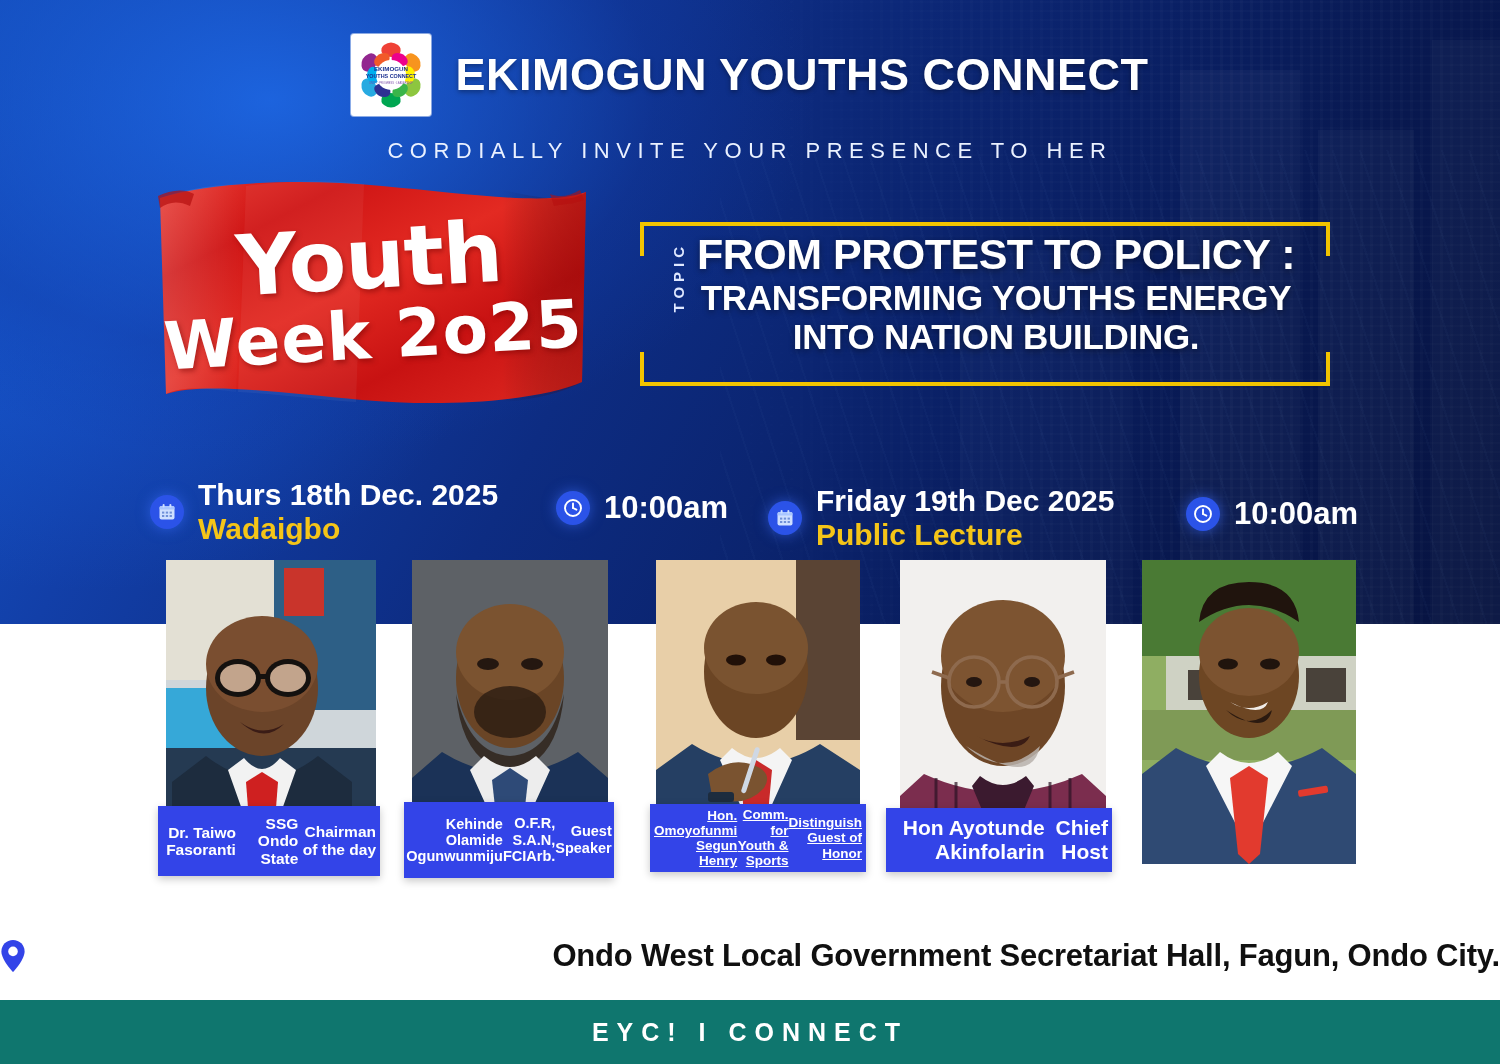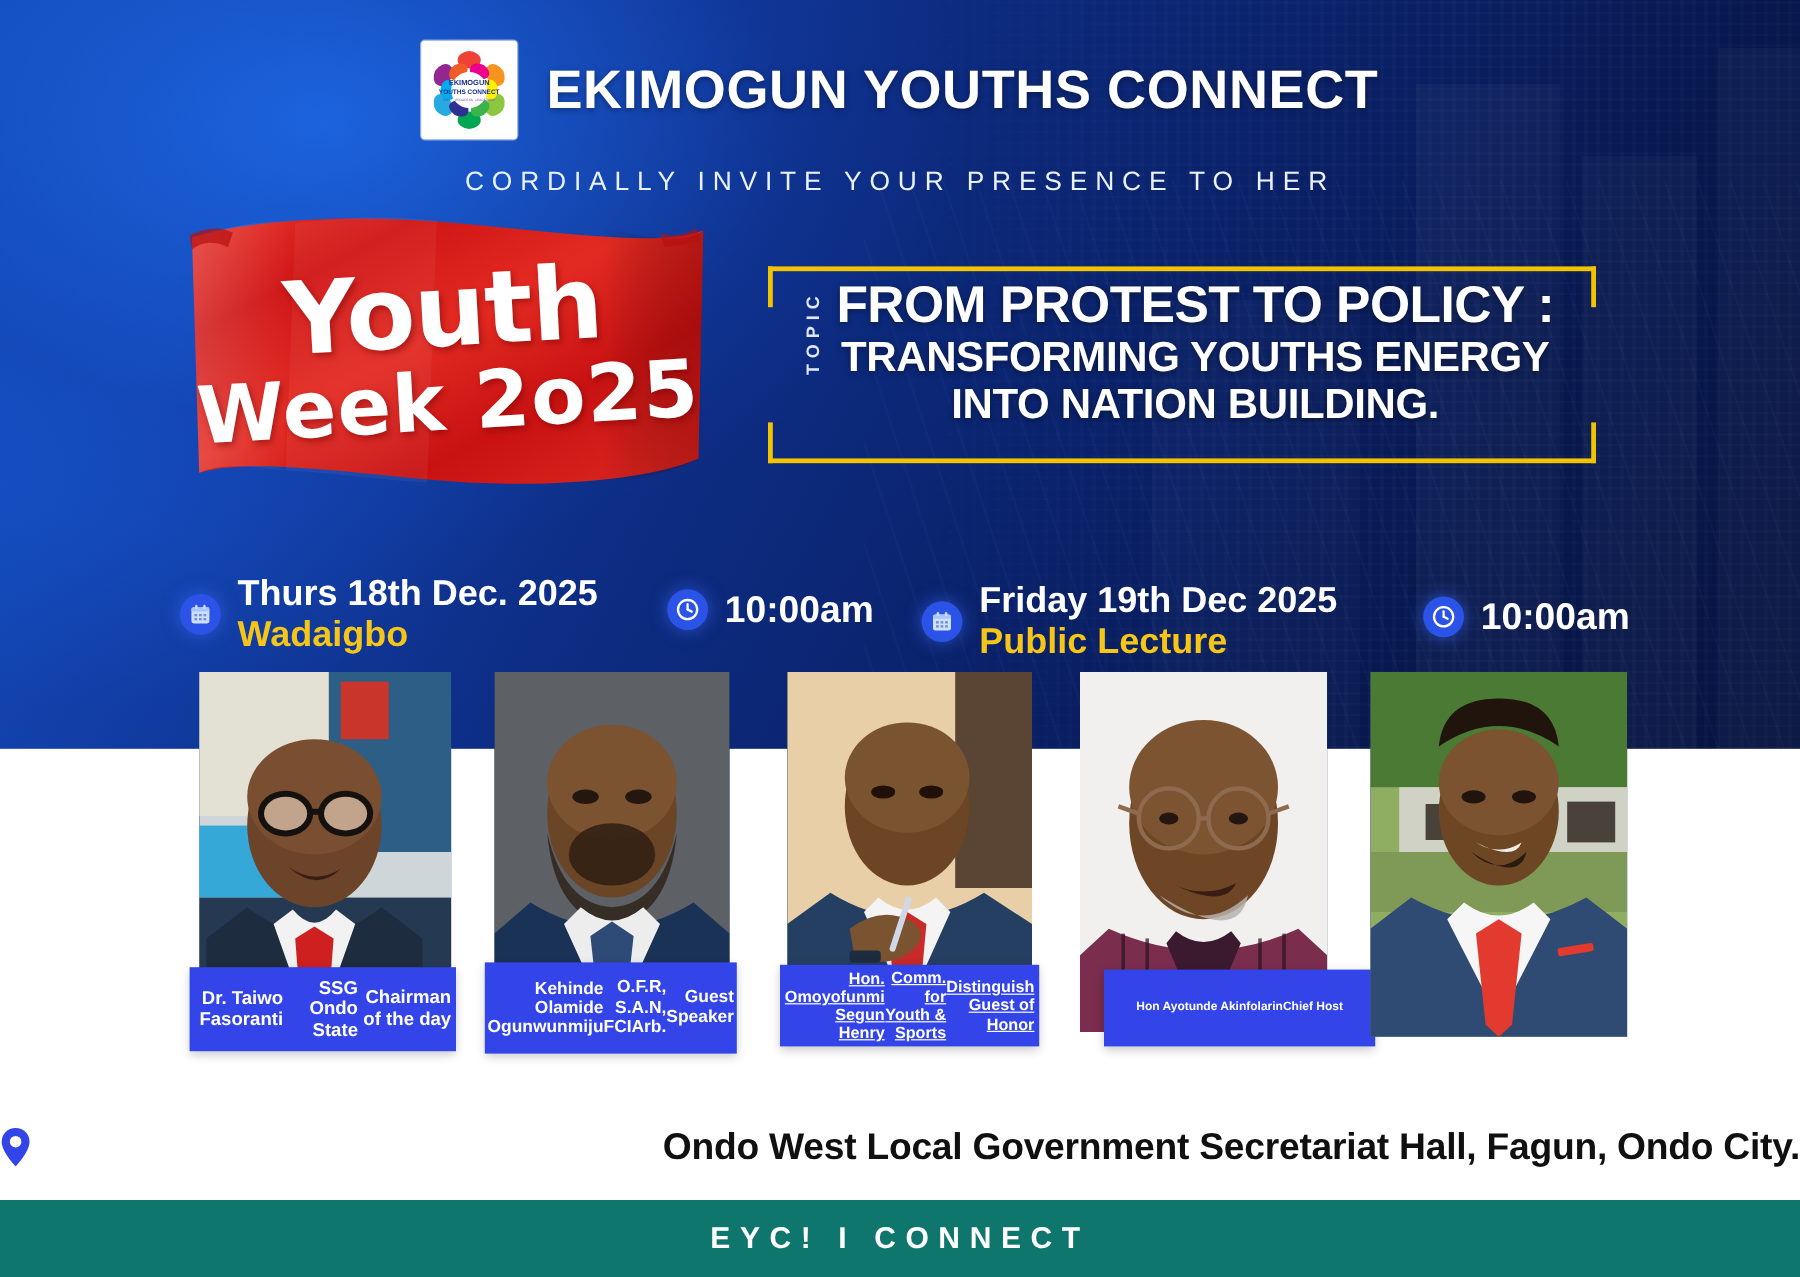--- a/index.html
+++ b/index.html
@@ -417,21 +417,21 @@
               <line x1="157" y1="118" x2="174" y2="112"></line>
           </g>
           <g fill="#241610">
               <ellipse cx="74" cy="122" rx="8" ry="5"></ellipse>
               <ellipse cx="132" cy="122" rx="8" ry="5"></ellipse>
             </g>
           <path d="M76 176 q27 14 54 0 q-10 22 -54 0 z" fill="#3a1c14"></path>
           <path d="M66 186 q37 34 74 0 q-8 42 -74 0 z" fill="#b9b2ac" opacity=".85"></path>
         </svg>
       </div>
-      <div class="plate" style="left:-14px; top:248px; width:226px; height:64px; font-size:10px;margin-left:34px;">
+      <div class="plate" style="left:-14px; top:248px; width:226px; height:64px; font-size:21px;">
         <div class="nm">Hon Ayotunde Akinfolarin</div>
         <div class="rl">Chief Host</div>
       </div>
     </div>
 
     <div class="sp" style="left:1142px; top:4px; width:218px; height:354px;">
       <div class="photo" style="width:214px; height:304px;">
         <svg class="ph-inner" viewBox="0 0 214 304" preserveAspectRatio="xMidYMid slice">
           <rect width="214" height="304" fill="#8fae62"></rect>
           <rect x="0" y="0" width="214" height="96" fill="#4a7a34"></rect>

